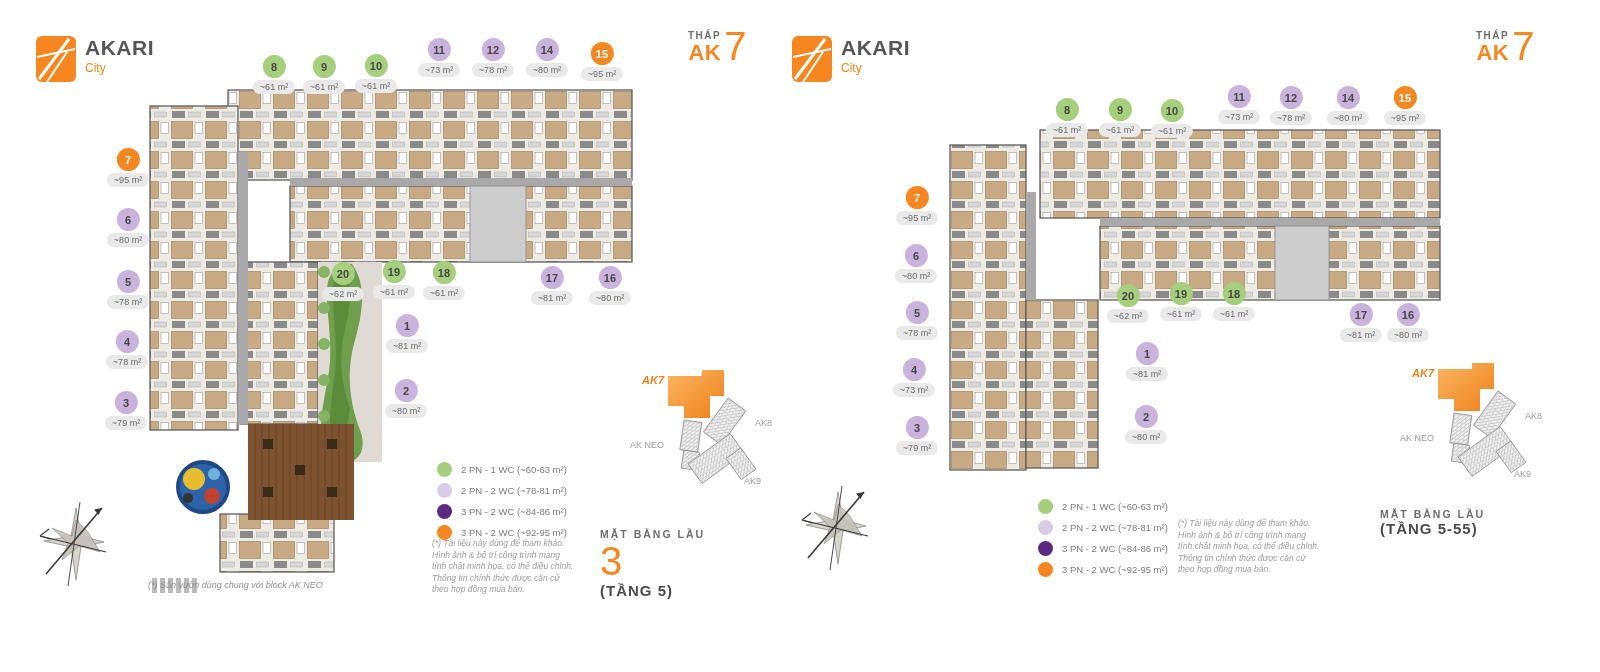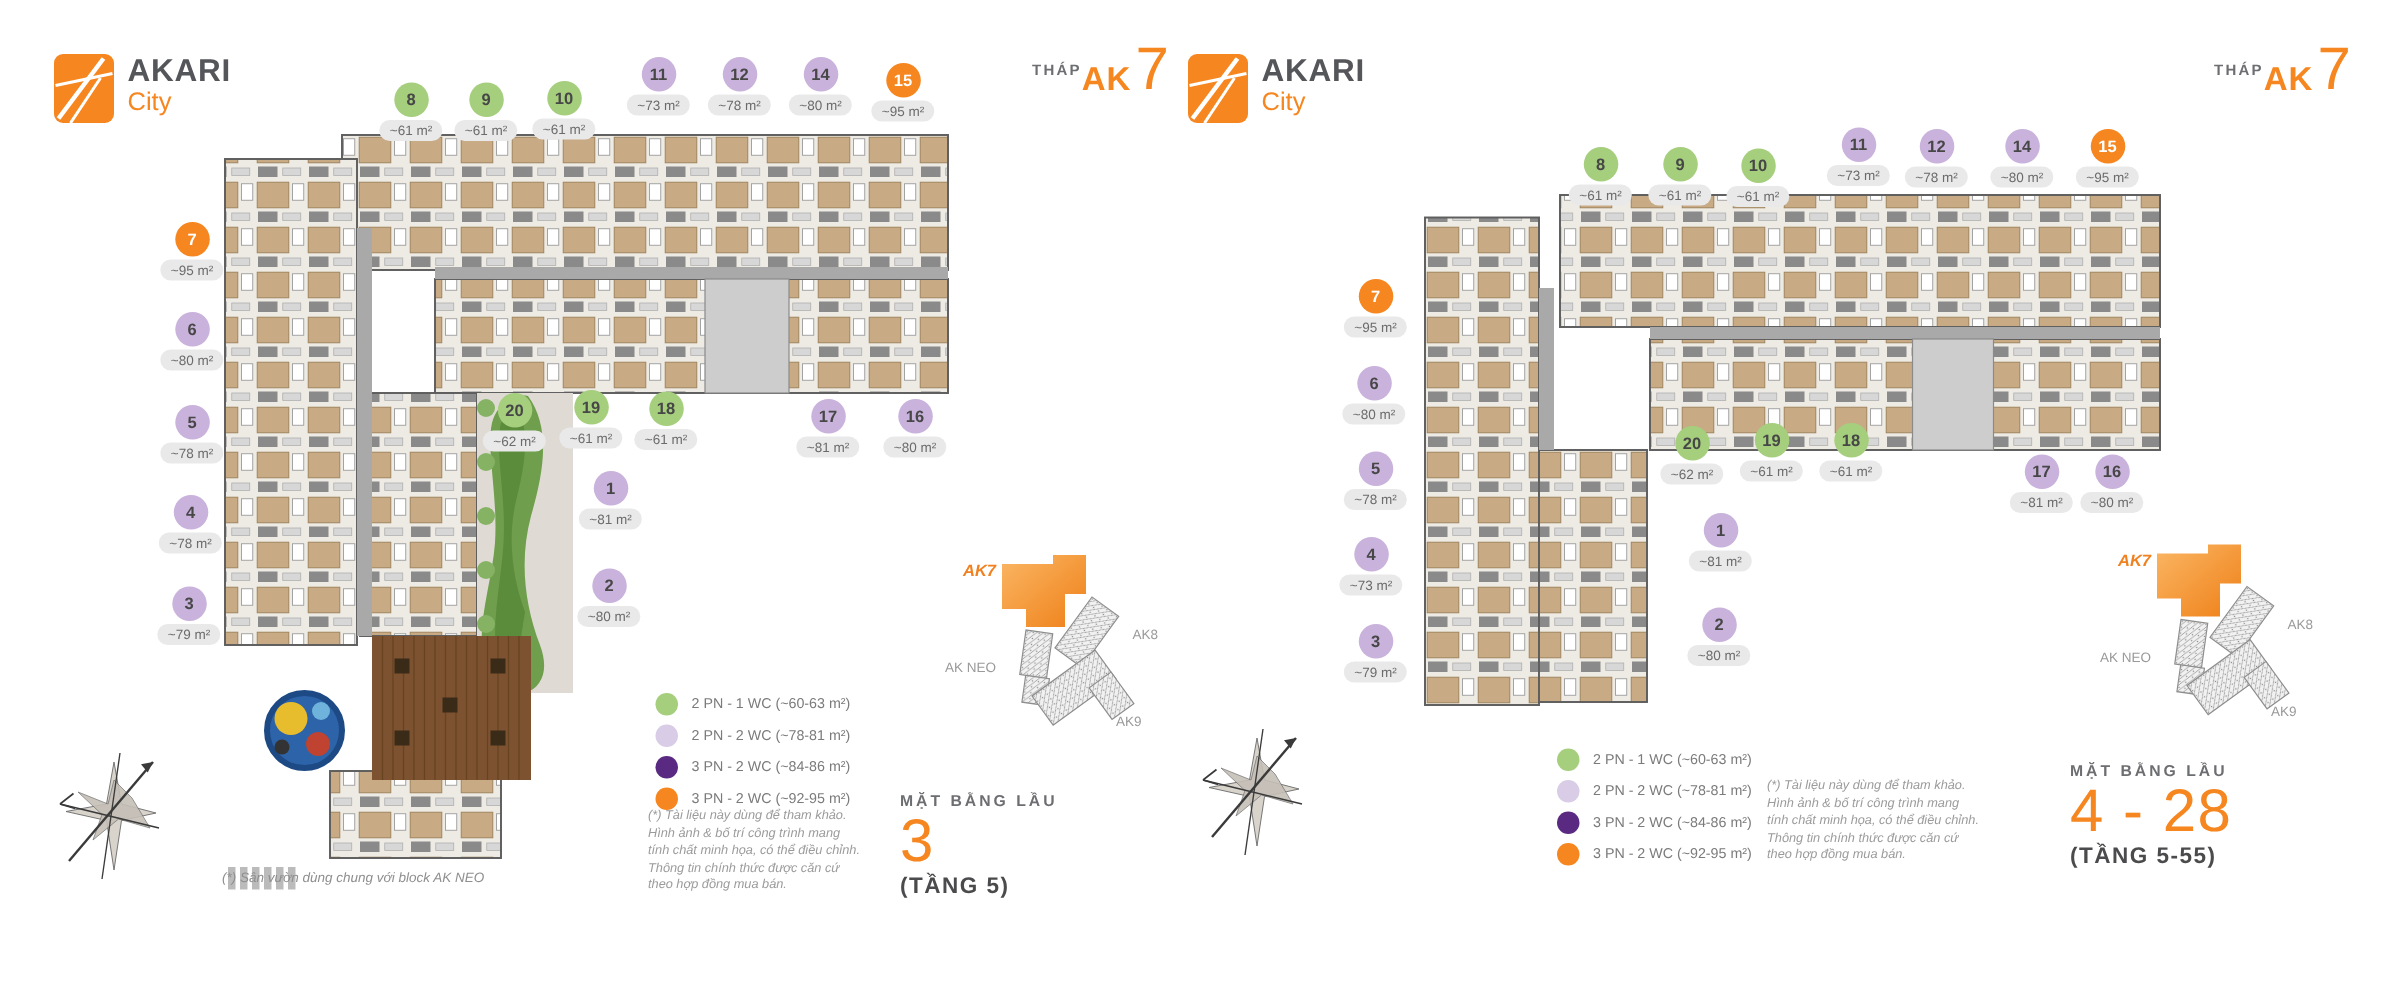--- a/index.html
+++ b/index.html
@@ -5,25 +5,25 @@
   html,body{margin:0;padding:0}
   body{width:1600px;height:672px;background:#ffffff;position:relative;overflow:hidden;
        font-family:"Liberation Sans","DejaVu Sans",sans-serif;}
   .panel{position:absolute;top:0;height:672px;width:820px}
   #panelA{left:0}
   #panelB{left:780px}
 
   
   .logo{position:absolute;display:flex;gap:9px;align-items:flex-start}
   .brand-name{font-size:21px;font-weight:bold;color:#55565A;letter-spacing:.5px;line-height:23px}
-  .brand-sub{font-size:17px;color:#F6861F;line-height:18px}
+  .brand-sub{font-size:12px;color:#F6861F;line-height:18px}
 
   
   .tower{position:absolute;display:flex;align-items:flex-end}
-  .tower-col{display:flex;align-items:flex-start;margin-right:3px}
+  .tower-col{display:flex;flex-direction:column;align-items:flex-end;margin-right:3px}
   .tower-thap{font-size:10px;font-weight:bold;color:#6d6e71;letter-spacing:1.5px;line-height:12px}
   .tower-ak{font-size:22px;color:#F6861F;font-weight:bold;letter-spacing:.5px;line-height:21px}
   .tower-num{font-size:40px;color:#F6861F;line-height:33px;font-weight:400}
 
   
   .badges{position:absolute;left:0;top:0;width:100%;height:100%;pointer-events:none}
   .badge{position:absolute;display:flex;flex-direction:column;align-items:center;transform:translateX(-50%);z-index:6}
   .badge-circle{width:23px;height:23px;border-radius:50%;display:flex;align-items:center;justify-content:center;
                 font-size:11px;font-weight:bold;color:#474747}
   .badge.orange .badge-circle{color:#fff}
@@ -451,21 +451,20 @@
 <text x="2" y="86" font-size="9" fill="#9a9a9a">AK NEO</text>
 <g transform="translate(60,102) rotate(-36)">
           <rect width="52" height="24" fill="url(#mh1)" stroke="#8e8e8e" stroke-width="0.8"></rect>
           <rect x="34" y="18" width="18" height="26" fill="url(#mh1)" stroke="#8e8e8e" stroke-width="0.8"></rect>
         </g>
 <text x="116" y="122" font-size="9" fill="#9a9a9a">AK9</text>
 </svg></div>
 
   <div class="floor-block" style="left:600px;top:508px;width:170px">
     <div class="floor-label">MẶT BẰNG LẦU</div>
-    <div class="floor-num">4 - 28</div>
     <div class="floor-sub">(TẦNG 5-55)</div>
   </div>
 
   <div class="compass-host" style="left:12px;top:480px"><svg width="90" height="95" viewBox="0 0 90 95">
 <path d="M46,12 L51,40 L74,46 L51,51 L46,84 L41,51 L14,45 L41,40 Z" fill="#d8d3cb" stroke="#6a6a6a" stroke-width="0.6"></path>
 <path d="M46,24 L58,36 L70,56 L49,50 L32,64 L38,47 L22,32 L42,40 Z" fill="#c5bfb6" stroke="#6a6a6a" stroke-width="0.5" opacity="0.9"></path>
 <line x1="16" y1="78" x2="72" y2="12" stroke="#3a3a3a" stroke-width="1.6"></line>
 <path d="M72,12 l-8,1.5 l4.5,5.5 Z" fill="#3a3a3a"></path>
 <line x1="10" y1="40" x2="76" y2="56" stroke="#3a3a3a" stroke-width="1.1"></line>
 <path d="M10,40 l9,-7 M10,40 l10,3" stroke="#3a3a3a" stroke-width="1.1" fill="none"></path>

